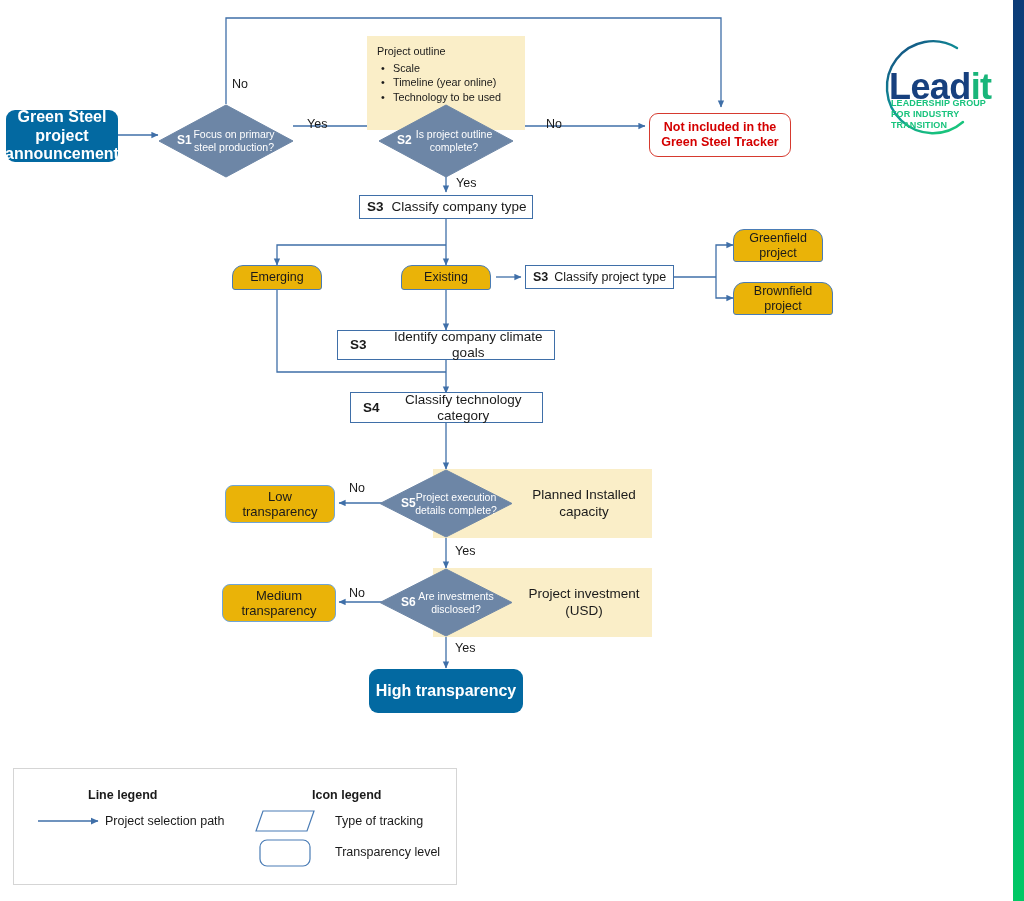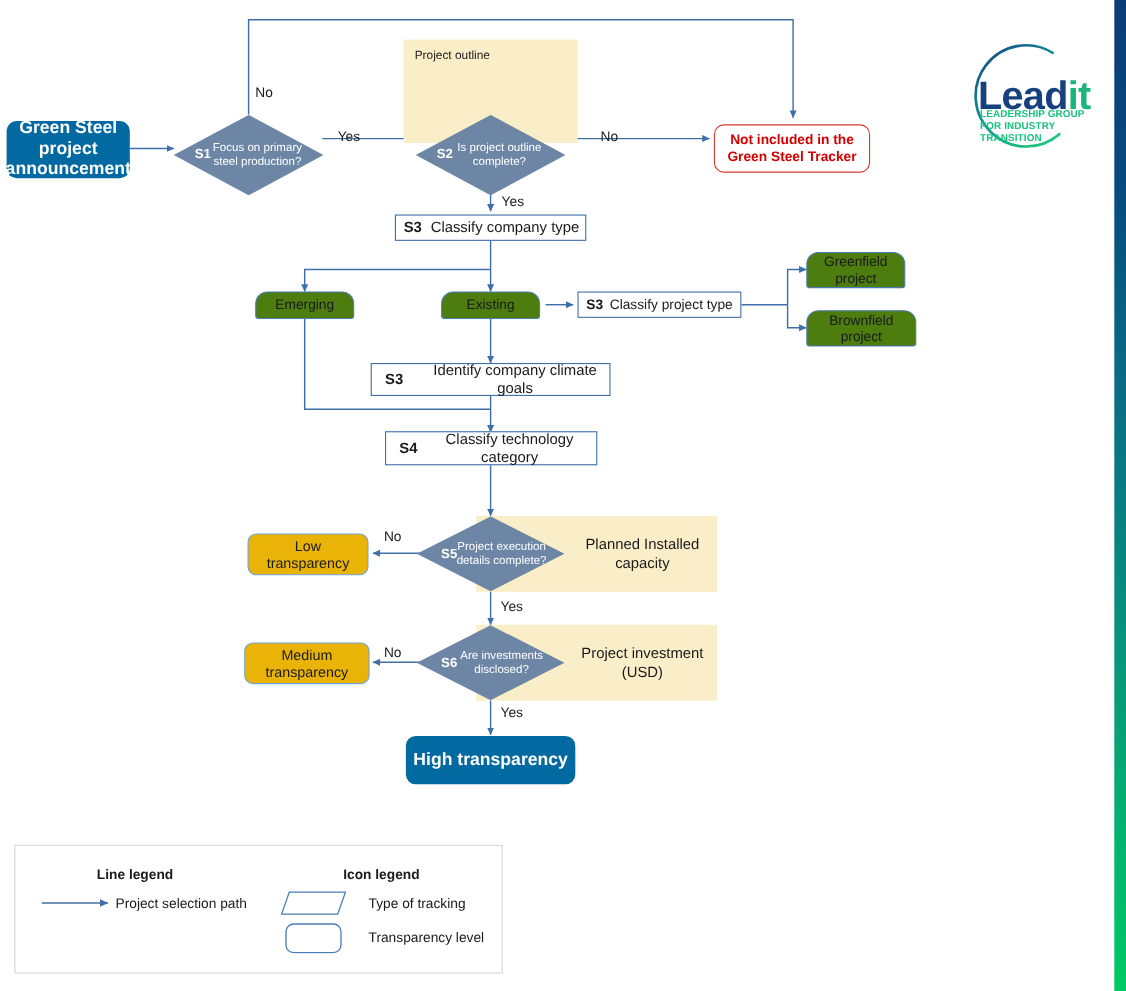--- a/index.html
+++ b/index.html
@@ -46,21 +46,21 @@
     color: #1a1a1a;
     font-size: 13.5px;
   }
   .proc .step {
     font-weight: bold;
     margin-right: 8px;
   }
 
   
   .track {
-    background: #4d7c0f;
+    background: #eab308;
     border: 1.3px solid #4a7cb5;
     color: #1a1a1a;
     font-size: 12.5px;
     border-radius: 11px 11px 3px 3px;
   }
 
   
   .translevel {
     background: #eab308;
     border: 1.2px solid #6fa5d8;
@@ -253,20 +253,25 @@
 </svg>
 
 <div class="band" style="left:433px; top:469px; width:219px; height:69px;"></div>
 <div class="band-text" style="left:516px; top:469px; width:136px; height:69px;">Planned Installed capacity</div>
 
 <div class="band" style="left:433px; top:568px; width:219px; height:69px;"></div>
 <div class="band-text" style="left:516px; top:568px; width:136px; height:69px;">Project investment (USD)</div>
 
 <div class="outline-box" style="left:367px; top:36px; width:158px; height:94px;">
   <div>Project outline</div>
+  <ul>
+    <li>Scale</li>
+    <li>Timeline (year online)</li>
+    <li>Technology to be used</li>
+  </ul>
 </div>
 
 <div class="node term" style="left:6px; top:110px; width:112px; height:52px; padding:0 8px;">Green Steel project announcement</div>
 
 <div class="diamond-wrap" style="left:158px; top:104px; width:136px; height:74px;">
   <svg width="136" height="74" viewBox="0 0 136 74" xmlns="http://www.w3.org/2000/svg">
     <polygon points="68,1 135,37 68,73 1,37" fill="#6d86a6" stroke="#6d86a6" stroke-width="1"></polygon>
   </svg>
   <div class="diamond-step" style="left:19px; top:29px;">S1</div>
   <div class="diamond-label" style="padding-left:24px; padding-right:8px;">Focus on primary steel production?</div>

